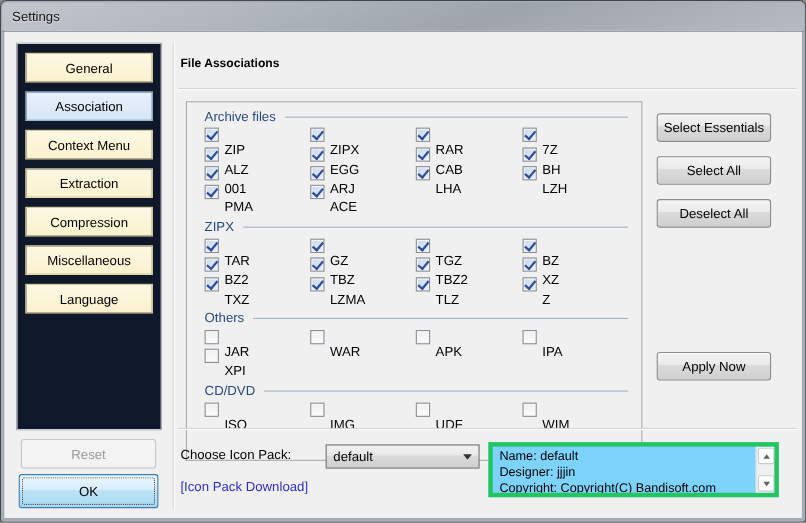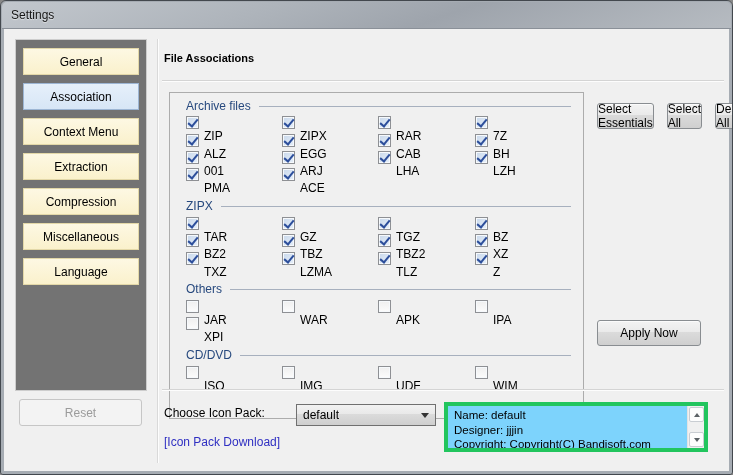--- a/index.html
+++ b/index.html
@@ -17,21 +17,21 @@
     border-radius:5px 5px 0 0;
     border-bottom:1px solid #8A9098;
     display:flex; align-items:center; padding-left:9px;
   }
   .titlebar .title{ font-size:12px; color:#151515; text-shadow:0 1px 1px rgba(255,255,255,.55); }
   .client{ position:absolute; left:4px; top:28px; right:4px; bottom:4px; background:#F0F0F0; }
 
   
   .sidebar-panel{
     position:absolute; left:10px; top:10px; width:132px; height:352px;
-    background:#737373; border:1px solid #CDCDCD;
+    background:#0f172a; border:1px solid #CDCDCD;
     display:flex; flex-direction:column; align-items:center; padding-top:8px; gap:8px;
   }
   .nav-btn{
     width:116px; height:27px; display:flex; align-items:center; justify-content:center;
     font-size:12px; color:#000;
     background:linear-gradient(#FDF8E3,#FAF1CC); border:1px solid #E3D8A8; cursor:default;
   }
   .nav-btn.selected{
     background:linear-gradient(#E6F0FA,#D7E6F6); border:1px solid #9DB6D4;
   }
@@ -77,21 +77,21 @@
     position:relative; flex:0 0 auto;
     box-shadow:inset 0 0 0 1px #F6F9FC;
   }
   .checkbox.checked{ background:linear-gradient(135deg,#C9D8EB,#E7F0FA); }
   .checkbox.checked::after{
     content:""; position:absolute; left:3px; top:0px; width:4px; height:8px;
     border-right:2px solid #2C4E9B; border-bottom:2px solid #2C4E9B; transform:rotate(40deg);
   }
   .cb-label{ font-size:12px; color:#000; margin-left:5px;margin-top:27px; }
 
-  .side-buttons{ position:absolute; left:592px; top:74px; width:104px; display:flex; flex-direction:row; gap:13px; }
+  .side-buttons{ position:absolute; left:592px; top:74px; width:104px; display:flex; flex-direction:column; gap:13px; }
   .win-btn{
     width:104px; height:26px; display:flex; align-items:center; justify-content:center;
     font-size:12px; color:#000; border:1px solid #898D91; border-radius:3px;
     background:linear-gradient(#F3F3F3,#EAEAEA 45%,#DBDBDB 46%,#CFCFCF);
     box-shadow:inset 0 1px 0 #FBFBFB;
   }
   .apply-button{ position:absolute; left:592px; top:291px; }
 
   .iconpack-label{ position:absolute; left:159px; top:377px; font-size:12px; color:#000; }
   .download-link{ position:absolute; left:159px; top:406px; font-size:12px; color:#2F2FC2; }
@@ -131,20 +131,21 @@
         <div class="nav-btn">General</div>
         <div class="nav-btn selected">Association</div>
         <div class="nav-btn">Context Menu</div>
         <div class="nav-btn">Extraction</div>
         <div class="nav-btn">Compression</div>
         <div class="nav-btn">Miscellaneous</div>
         <div class="nav-btn">Language</div>
       </div>
 
     <div class="reset-button">Reset</div>
+    <div class="ok-button">OK</div>
 
     <div class="vsep"></div>
 
     <div class="page-title">File Associations</div>
     <div class="hrule hr-top"></div>
 
     <div class="groupbox" id="groupbox">
         <div class="section-header">
           <span class="section-title">Archive files</span>
           <span class="section-line"></span>

